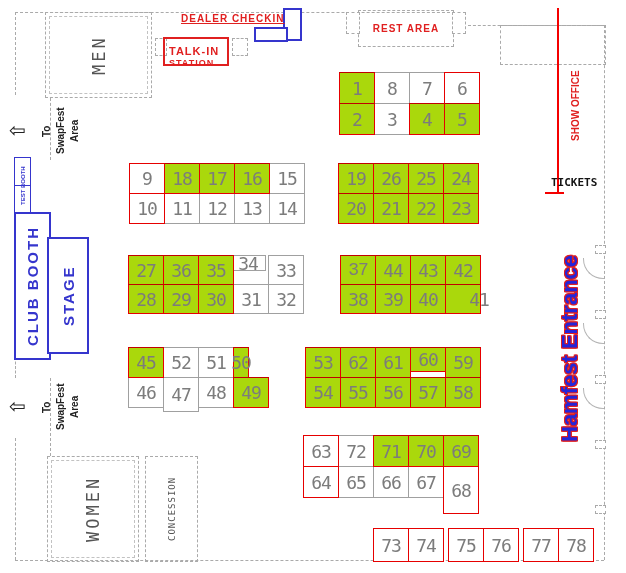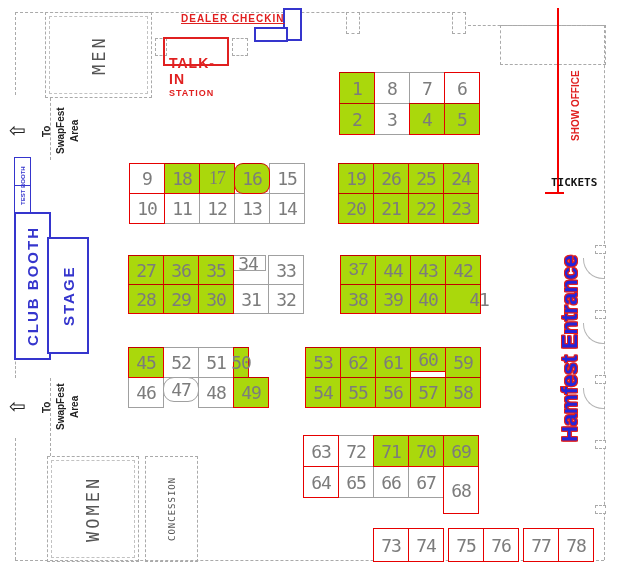--- a/index.html
+++ b/index.html
@@ -61,20 +61,23 @@
     <div class="inner"></div>
     <div class="vt roomlab" style="position:absolute;left:0;top:0;right:0;bottom:0;font-size:17px;">MEN</div>
   </div>
   <div class="room" style="left:47px;top:456px;width:90px;height:104px;">
     <div class="inner"></div>
     <div class="vt roomlab" style="position:absolute;left:0;top:0;right:0;bottom:0;font-size:17px;">WOMEN</div>
   </div>
   <div class="room" style="left:145px;top:456px;width:51px;height:104px;">
     <div class="vt roomlab" style="position:absolute;left:0;top:0;right:0;bottom:0;font-size:9px;letter-spacing:1px;">CONCESSION</div>
   </div>
+  <div class="room" style="left:358px;top:10px;width:94px;height:35px;">
+    <div class="rlab" style="position:static;display:flex;align-items:center;justify-content:center;width:100%;height:100%;">REST AREA</div>
+  </div>
   <div class="room" style="left:500px;top:25px;width:104px;height:38px;"></div>
 
   <div class="stub" style="left:155px;top:38px;width:10px;height:16px;"></div>
   <div class="stub" style="left:232px;top:38px;width:14px;height:16px;"></div>
   <div class="stub" style="left:346px;top:12px;width:12px;height:20px;"></div>
   <div class="stub" style="left:452px;top:12px;width:12px;height:20px;"></div>
   <div class="stub" style="left:595px;top:245px;width:9px;height:7px;"></div>
   <div class="stub" style="left:595px;top:310px;width:9px;height:7px;"></div>
   <div class="stub" style="left:595px;top:375px;width:9px;height:7px;"></div>
   <div class="stub" style="left:595px;top:440px;width:9px;height:7px;"></div>
@@ -91,21 +94,21 @@
     <div class="vt blab" style="position:absolute;left:0;top:0;right:0;bottom:0;font-size:15px;">CLUB BOOTH</div>
   </div>
   <div class="bluebox" style="left:47px;top:237px;width:38px;height:113px;">
     <div class="vt blab" style="position:absolute;left:0;top:0;right:0;bottom:0;font-size:15px;">STAGE</div>
   </div>
   <div class="bluebox" style="left:283px;top:8px;width:15px;height:29px;"></div>
   <div class="bluebox" style="left:254px;top:27px;width:30px;height:11px;"></div>
 
   <div class="rlab" style="left:181px;top:13px;text-decoration:underline;">DEALER CHECKIN</div>
   <div style="position:absolute;left:163px;top:37px;width:62px;height:25px;border:2px solid var(--redtxt);">
-    <div class="rlab" style="position:static;display:block;font-size:14px;letter-spacing:1px;padding:16px 0 0 4px;">TALK-IN</div>
+    <div class="rlab" style="position:static;display:block;font-size:11px;letter-spacing:1px;padding:6px 0 0 4px;">TALK-IN</div>
     <div class="rlab" style="position:static;display:block;font-size:9px;letter-spacing:1px;padding:1px 0 0 4px;">STATION</div>
   </div>
   <div class="vt rlab" style="left:566px;top:70px;width:18px;height:72px;font-size:10px;letter-spacing:0;">SHOW OFFICE</div>
   <div class="redline" style="left:557px;top:8px;width:2px;height:184px;"></div>
   <div class="redline" style="left:545px;top:192px;width:19px;height:2px;"></div>
   <div style="position:absolute;left:551px;top:176px;font-size:11px;font-weight:bold;color:var(--black);font-family:'DejaVu Sans Mono',monospace;">TICKETS</div>
 
   <div class="vt hament" style="left:553px;top:226px;width:34px;height:244px;">Hamfest Entrance</div>
 
   <div class="sw" style="left:9px;top:118px;font-size:20px;font-weight:normal;">⇦</div>
@@ -127,35 +130,35 @@
       <div class="cell" style="left: 199px; top: 193px; width: 36px; height: 31px;">12</div>
       <div class="cell" style="left: 234px; top: 193px; width: 36px; height: 31px;">13</div>
       <div class="cell" style="left: 269px; top: 193px; width: 36px; height: 31px;">14</div>
       <div class="cell" style="left: 230px; top: 255px; width: 36px; height: 16px;">34</div>
       <div class="cell" style="left: 268px; top: 255px; width: 36px; height: 30px;">33</div>
       <div class="cell" style="left: 233px; top: 284px; width: 36px; height: 30px;">31</div>
       <div class="cell" style="left: 268px; top: 284px; width: 36px; height: 30px;">32</div>
       <div class="cell" style="left: 163px; top: 347px; width: 36px; height: 31px;">52</div>
       <div class="cell" style="left: 198px; top: 347px; width: 36px; height: 31px;">51</div>
       <div class="cell" style="left: 128px; top: 377px; width: 36px; height: 31px;">46</div>
-      <div class="cell" style="left: 163px; top: 377px; width: 36px; height: 25px; border-radius: 11px;">47</div>
+      <div class="cell" style="left: 163px; top: 377px; width: 36px; height: 35px;">47</div>
       <div class="cell" style="left: 198px; top: 377px; width: 36px; height: 31px;">48</div>
       <div class="cell" style="left: 338px; top: 435px; width: 36px; height: 32px;">72</div>
       <div class="cell" style="left: 338px; top: 466px; width: 36px; height: 32px;">65</div>
       <div class="cell" style="left: 373px; top: 466px; width: 36px; height: 32px;">66</div>
       <div class="cell" style="left: 408px; top: 466px; width: 36px; height: 32px;">67</div>
       <div class="cell green redb" style="left: 339px; top: 72px; width: 36px; height: 32px;">1</div>
       <div class="cell redb" style="left: 444px; top: 72px; width: 36px; height: 32px;">6</div>
       <div class="cell green redb" style="left: 339px; top: 103px; width: 36px; height: 32px;">2</div>
       <div class="cell green redb" style="left: 409px; top: 103px; width: 36px; height: 32px;">4</div>
       <div class="cell green redb" style="left: 444px; top: 103px; width: 36px; height: 32px;">5</div>
       <div class="cell redb" style="left: 129px; top: 163px; width: 36px; height: 31px;">9</div>
       <div class="cell green redb" style="left: 164px; top: 163px; width: 36px; height: 31px;">18</div>
-      <div class="cell green redb" style="left: 199px; top: 163px; width: 36px; height: 31px; font-family: Liberation Serif, serif;">17</div>
-      <div class="cell green redb" style="left: 234px; top: 163px; width: 36px; height: 31px; border-radius: 9px;">16</div>
+      <div class="cell green redb" style="left: 199px; top: 163px; width: 36px; height: 31px;">17</div>
+      <div class="cell green redb" style="left: 234px; top: 163px; width: 36px; height: 31px;">16</div>
       <div class="cell redb" style="left: 129px; top: 193px; width: 36px; height: 31px;">10</div>
       <div class="cell green redb" style="left: 338px; top: 163px; width: 36px; height: 31px;">19</div>
       <div class="cell green redb" style="left: 373px; top: 163px; width: 36px; height: 31px;">26</div>
       <div class="cell green redb" style="left: 408px; top: 163px; width: 36px; height: 31px;">25</div>
       <div class="cell green redb" style="left: 443px; top: 163px; width: 36px; height: 31px;">24</div>
       <div class="cell green redb" style="left: 338px; top: 193px; width: 36px; height: 31px;">20</div>
       <div class="cell green redb" style="left: 373px; top: 193px; width: 36px; height: 31px;">21</div>
       <div class="cell green redb" style="left: 408px; top: 193px; width: 36px; height: 31px;">22</div>
       <div class="cell green redb" style="left: 443px; top: 193px; width: 36px; height: 31px;">23</div>
       <div class="cell green redb" style="left: 128px; top: 255px; width: 36px; height: 30px;">27</div>

